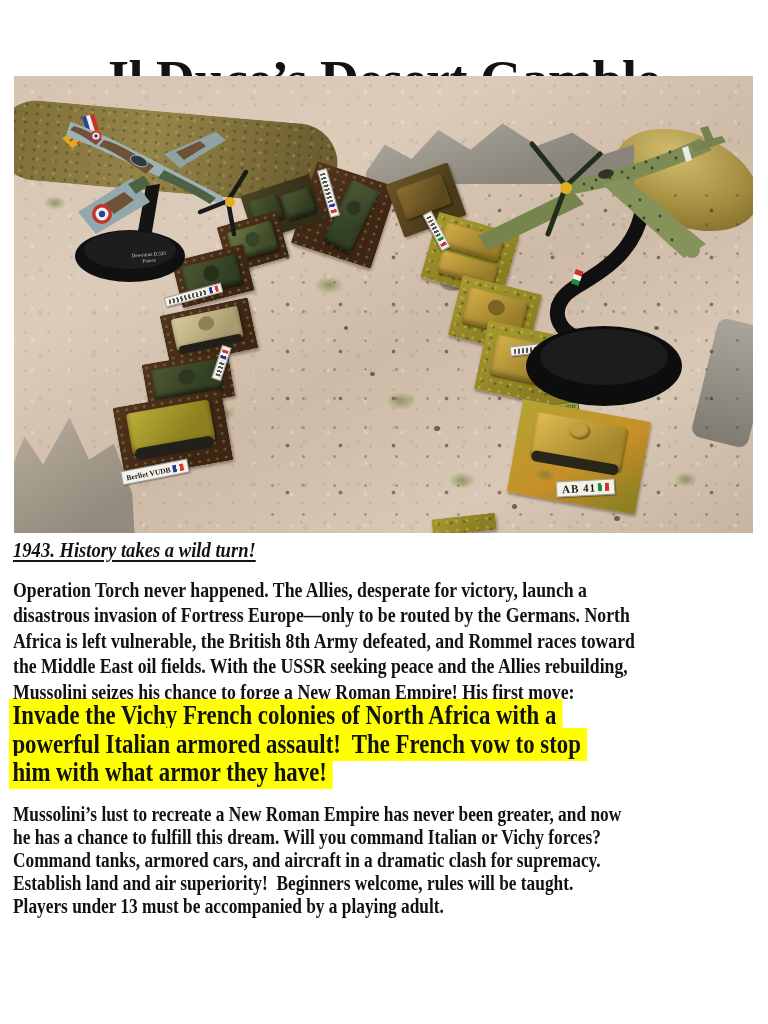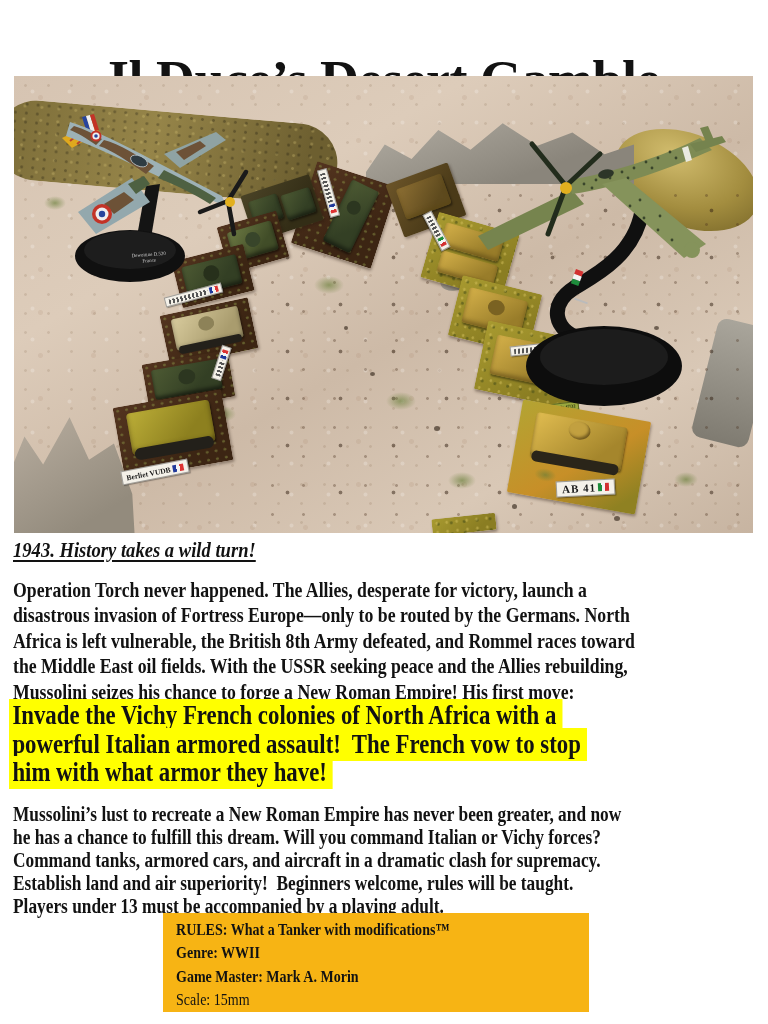--- a/index.html
+++ b/index.html
@@ -319,22 +319,14 @@
   <p class="abs cond callout"><span class="hl pre">Invade the Vichy French colonies of North Africa with a
 powerful Italian armored assault!  The French vow to stop
 him with what armor they have!</span></p>
 
   <p class="abs cond bodytxt p2 pre">Mussolini’s lust to recreate a New Roman Empire has never been greater, and now
 he has a chance to fulfill this dream. Will you command Italian or Vichy forces?
 Command tanks, armored cars, and aircraft in a dramatic clash for supremacy.
 Establish land and air superiority!  Beginners welcome, rules will be taught.
 Players under 13 must be accompanied by a playing adult.</p>
 
-  <div class="abs infobox">
-    <div class="inner">
-      <div class="b">RULES: What a Tanker with modifications™</div>
-      <div class="b">Genre: WWII</div>
-      <div class="b">Game Master: Mark A. Morin</div>
-      <div>Scale: 15mm</div>
-    </div>
-  </div>
 
 </div>
 
 </body></html>

